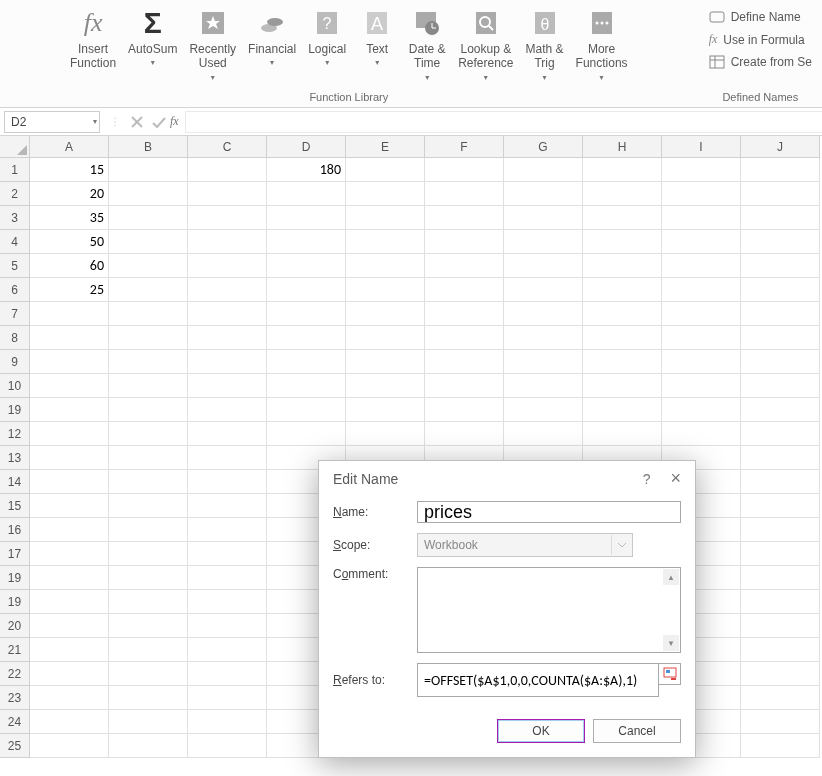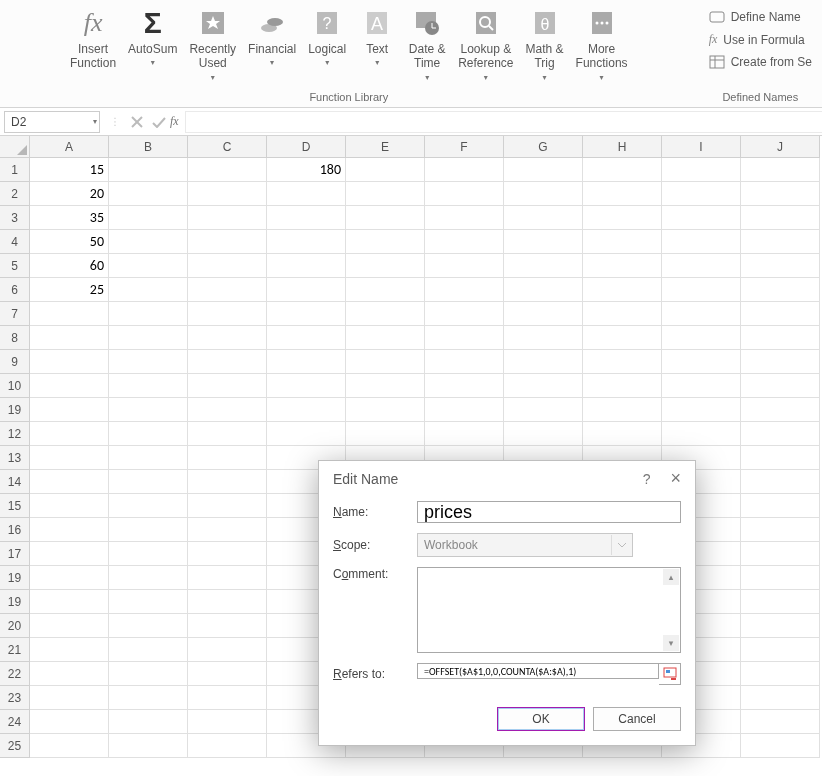--- a/index.html
+++ b/index.html
@@ -48,21 +48,21 @@
   .dlg-label { width: 84px; font-size: 12px; color: #444; }
   .dlg-label u { text-decoration: underline; }
   .dlg-input { flex: 1; border: 1px solid #a8a8a8; height: 22px; padding: 0 6px; font-size: 18px; background: #fff; }
   .dlg-select { flex: 1; border: 1px solid #c8c8c8; height: 24px; padding: 0 6px; font-size: 12px; background: #f4f4f4; color: #888; display: flex; align-items: center; position: relative; }
   .dlg-select .dd { position: absolute; right: 1px; top: 1px; bottom: 1px; width: 20px; border-left: 1px solid #ddd; display: flex; align-items: center; justify-content: center; }
   .dlg-textarea { flex: 1; border: 1px solid #a8a8a8; height: 86px; font-size: 12px; background: #fff; position: relative; }
   .dlg-textarea .scroll-up, .dlg-textarea .scroll-down { position: absolute; right: 1px; width: 16px; height: 16px; background: #f0f0f0; display: flex; align-items: center; justify-content: center; color: #888; font-size: 9px; }
   .dlg-textarea .scroll-up { top: 1px; }
   .dlg-textarea .scroll-down { bottom: 1px; }
   .refers-wrap { flex: 1; display: flex; }
-  .refers-input { flex: 1; border: 1px solid #a8a8a8; height: 16px; padding: 0 6px; font-size: 10px; background: #fff; font-family: Calibri, sans-serif; }
+  .refers-input { flex: 1; border: 1px solid #a8a8a8; height: 34px; padding: 0 6px; font-size: 14px; background: #fff; font-family: Calibri, sans-serif; }
   .refers-btn { width: 22px; height: 22px; border: 1px solid #a8a8a8; border-left: none; display: flex; align-items: center; justify-content: center; background: #fff; }
   .dlg-footer { display: flex; justify-content: flex-end; gap: 8px; padding: 8px 14px 14px 14px; }
   .dlg-btn { width: 88px; height: 24px; border: 1px solid #adadad; background: #fdfdfd; font-size: 12px; cursor: default; display: flex; align-items: center; justify-content: center; }
   .dlg-btn.primary { border: 1px solid #a21caf; box-shadow: 0 0 0 1px #a5cdef inset; }
 
   svg { display: block; }
 </style>
 </head>
 <body>
 

